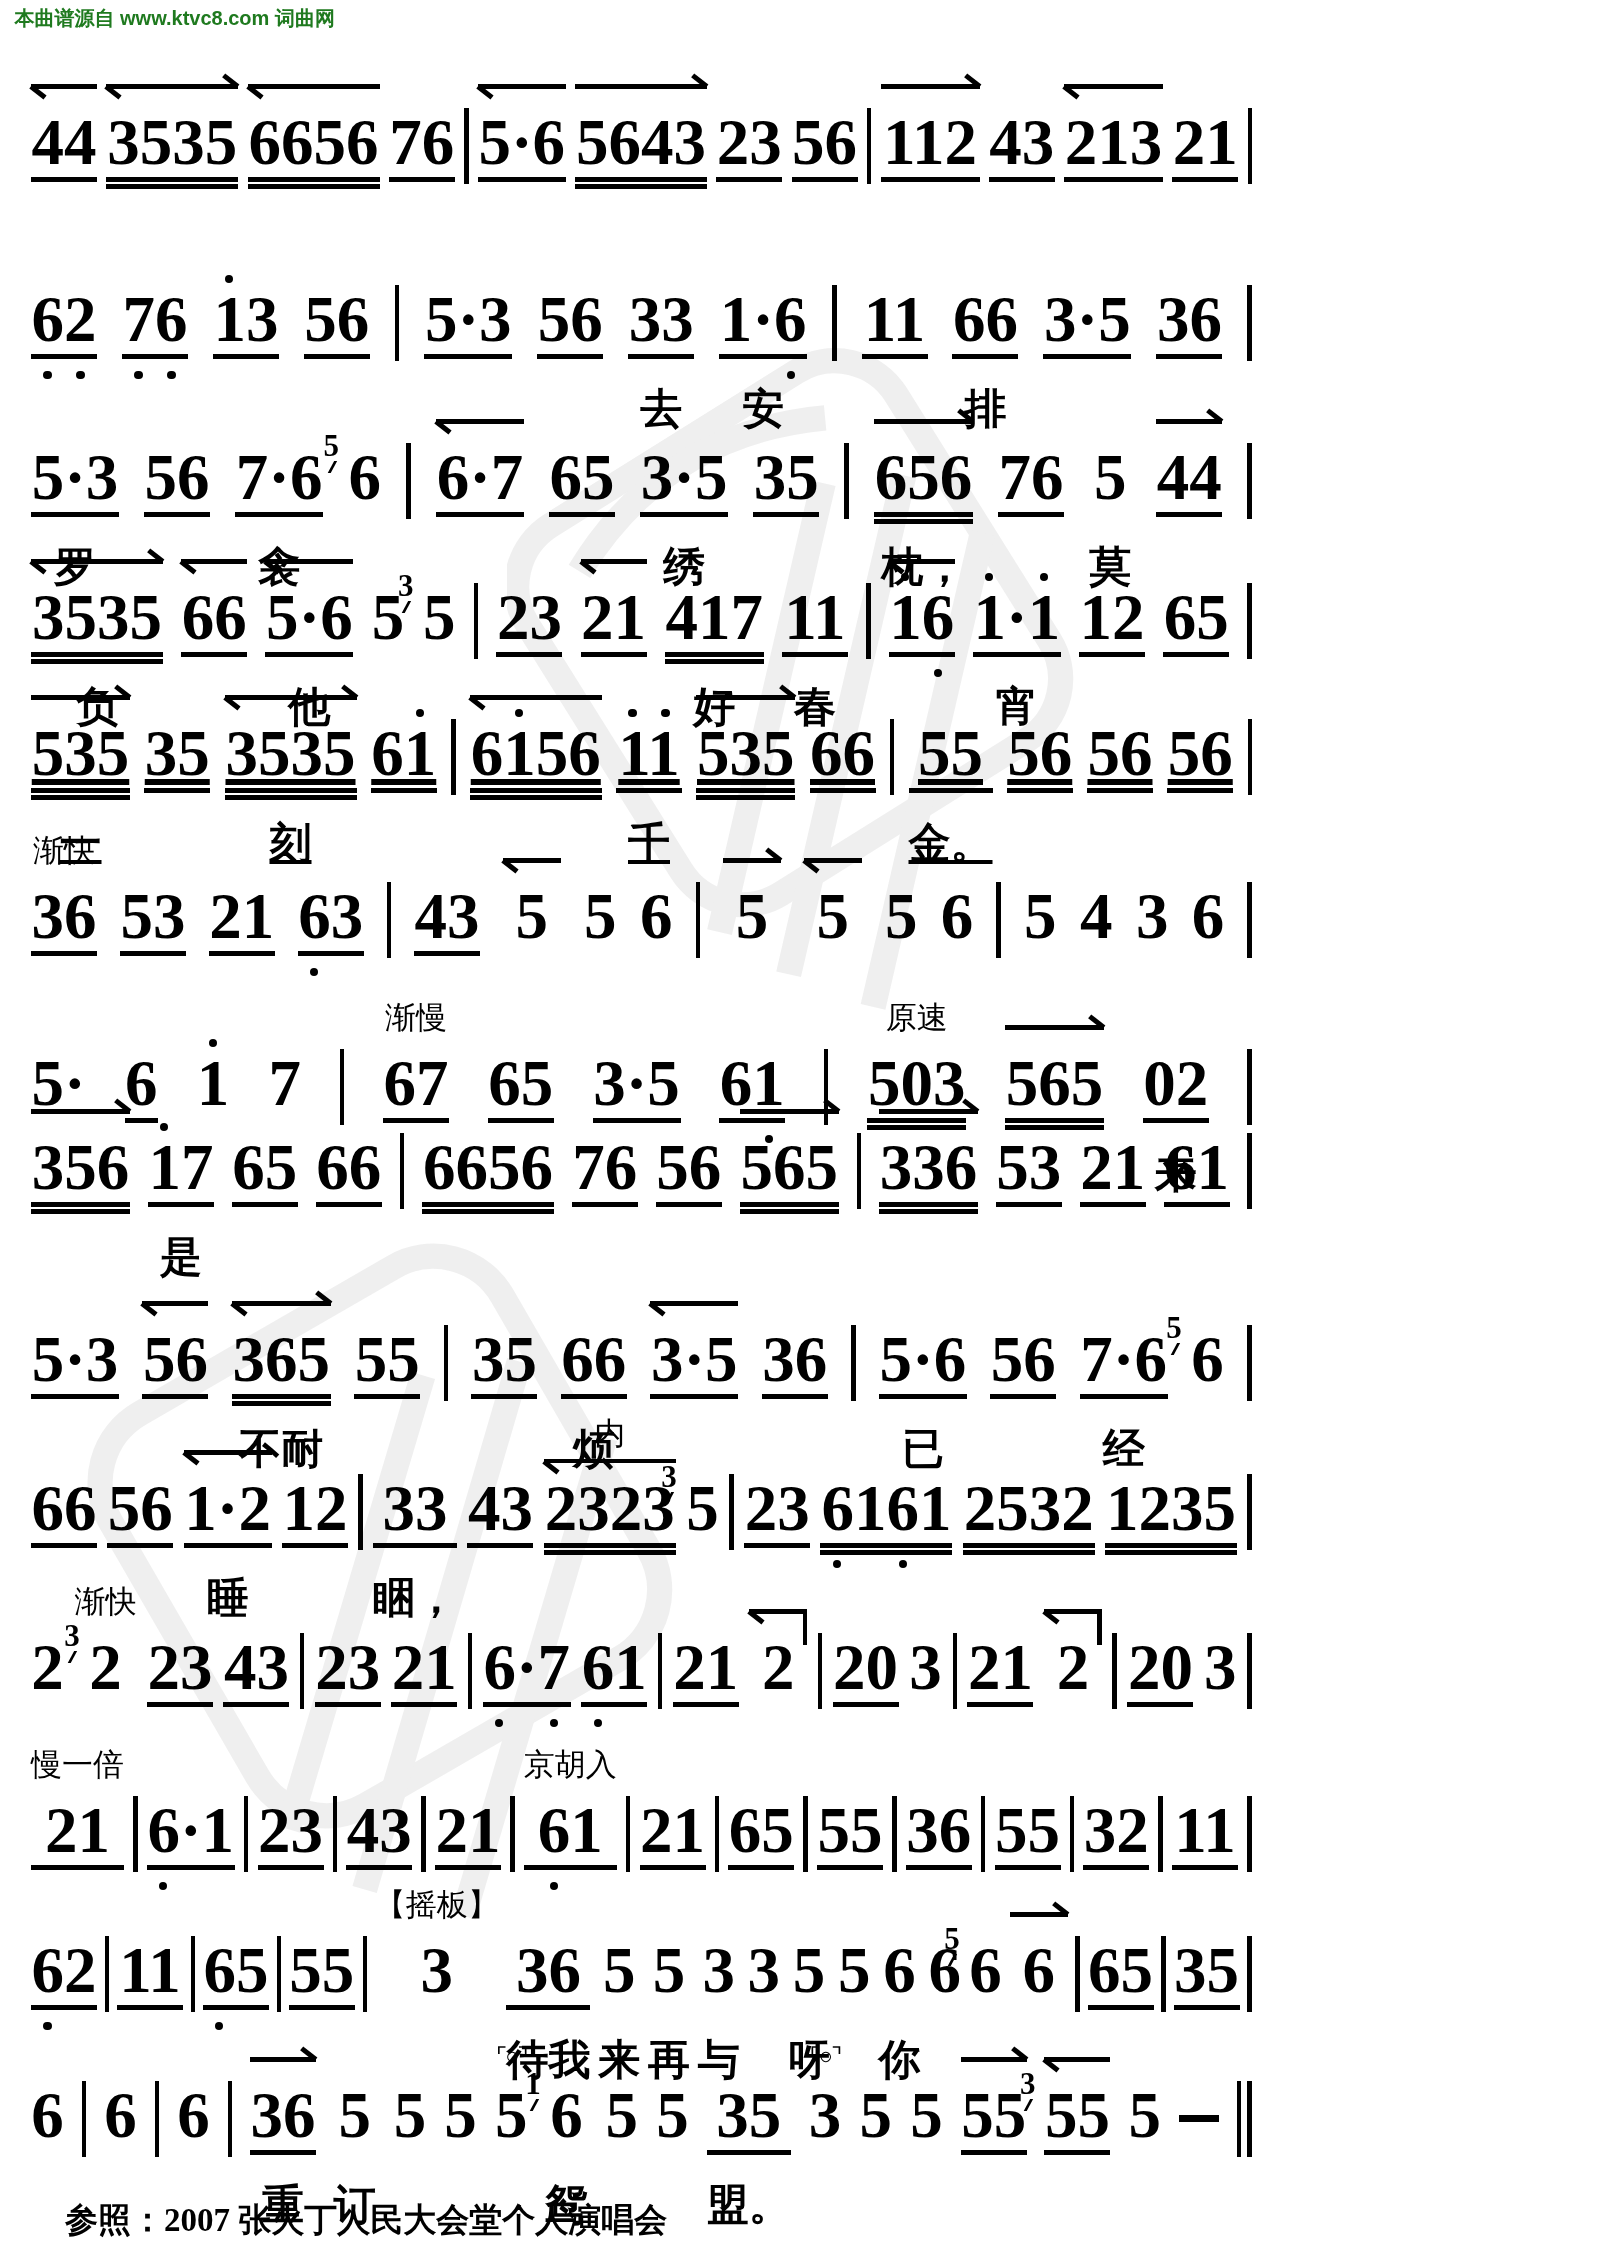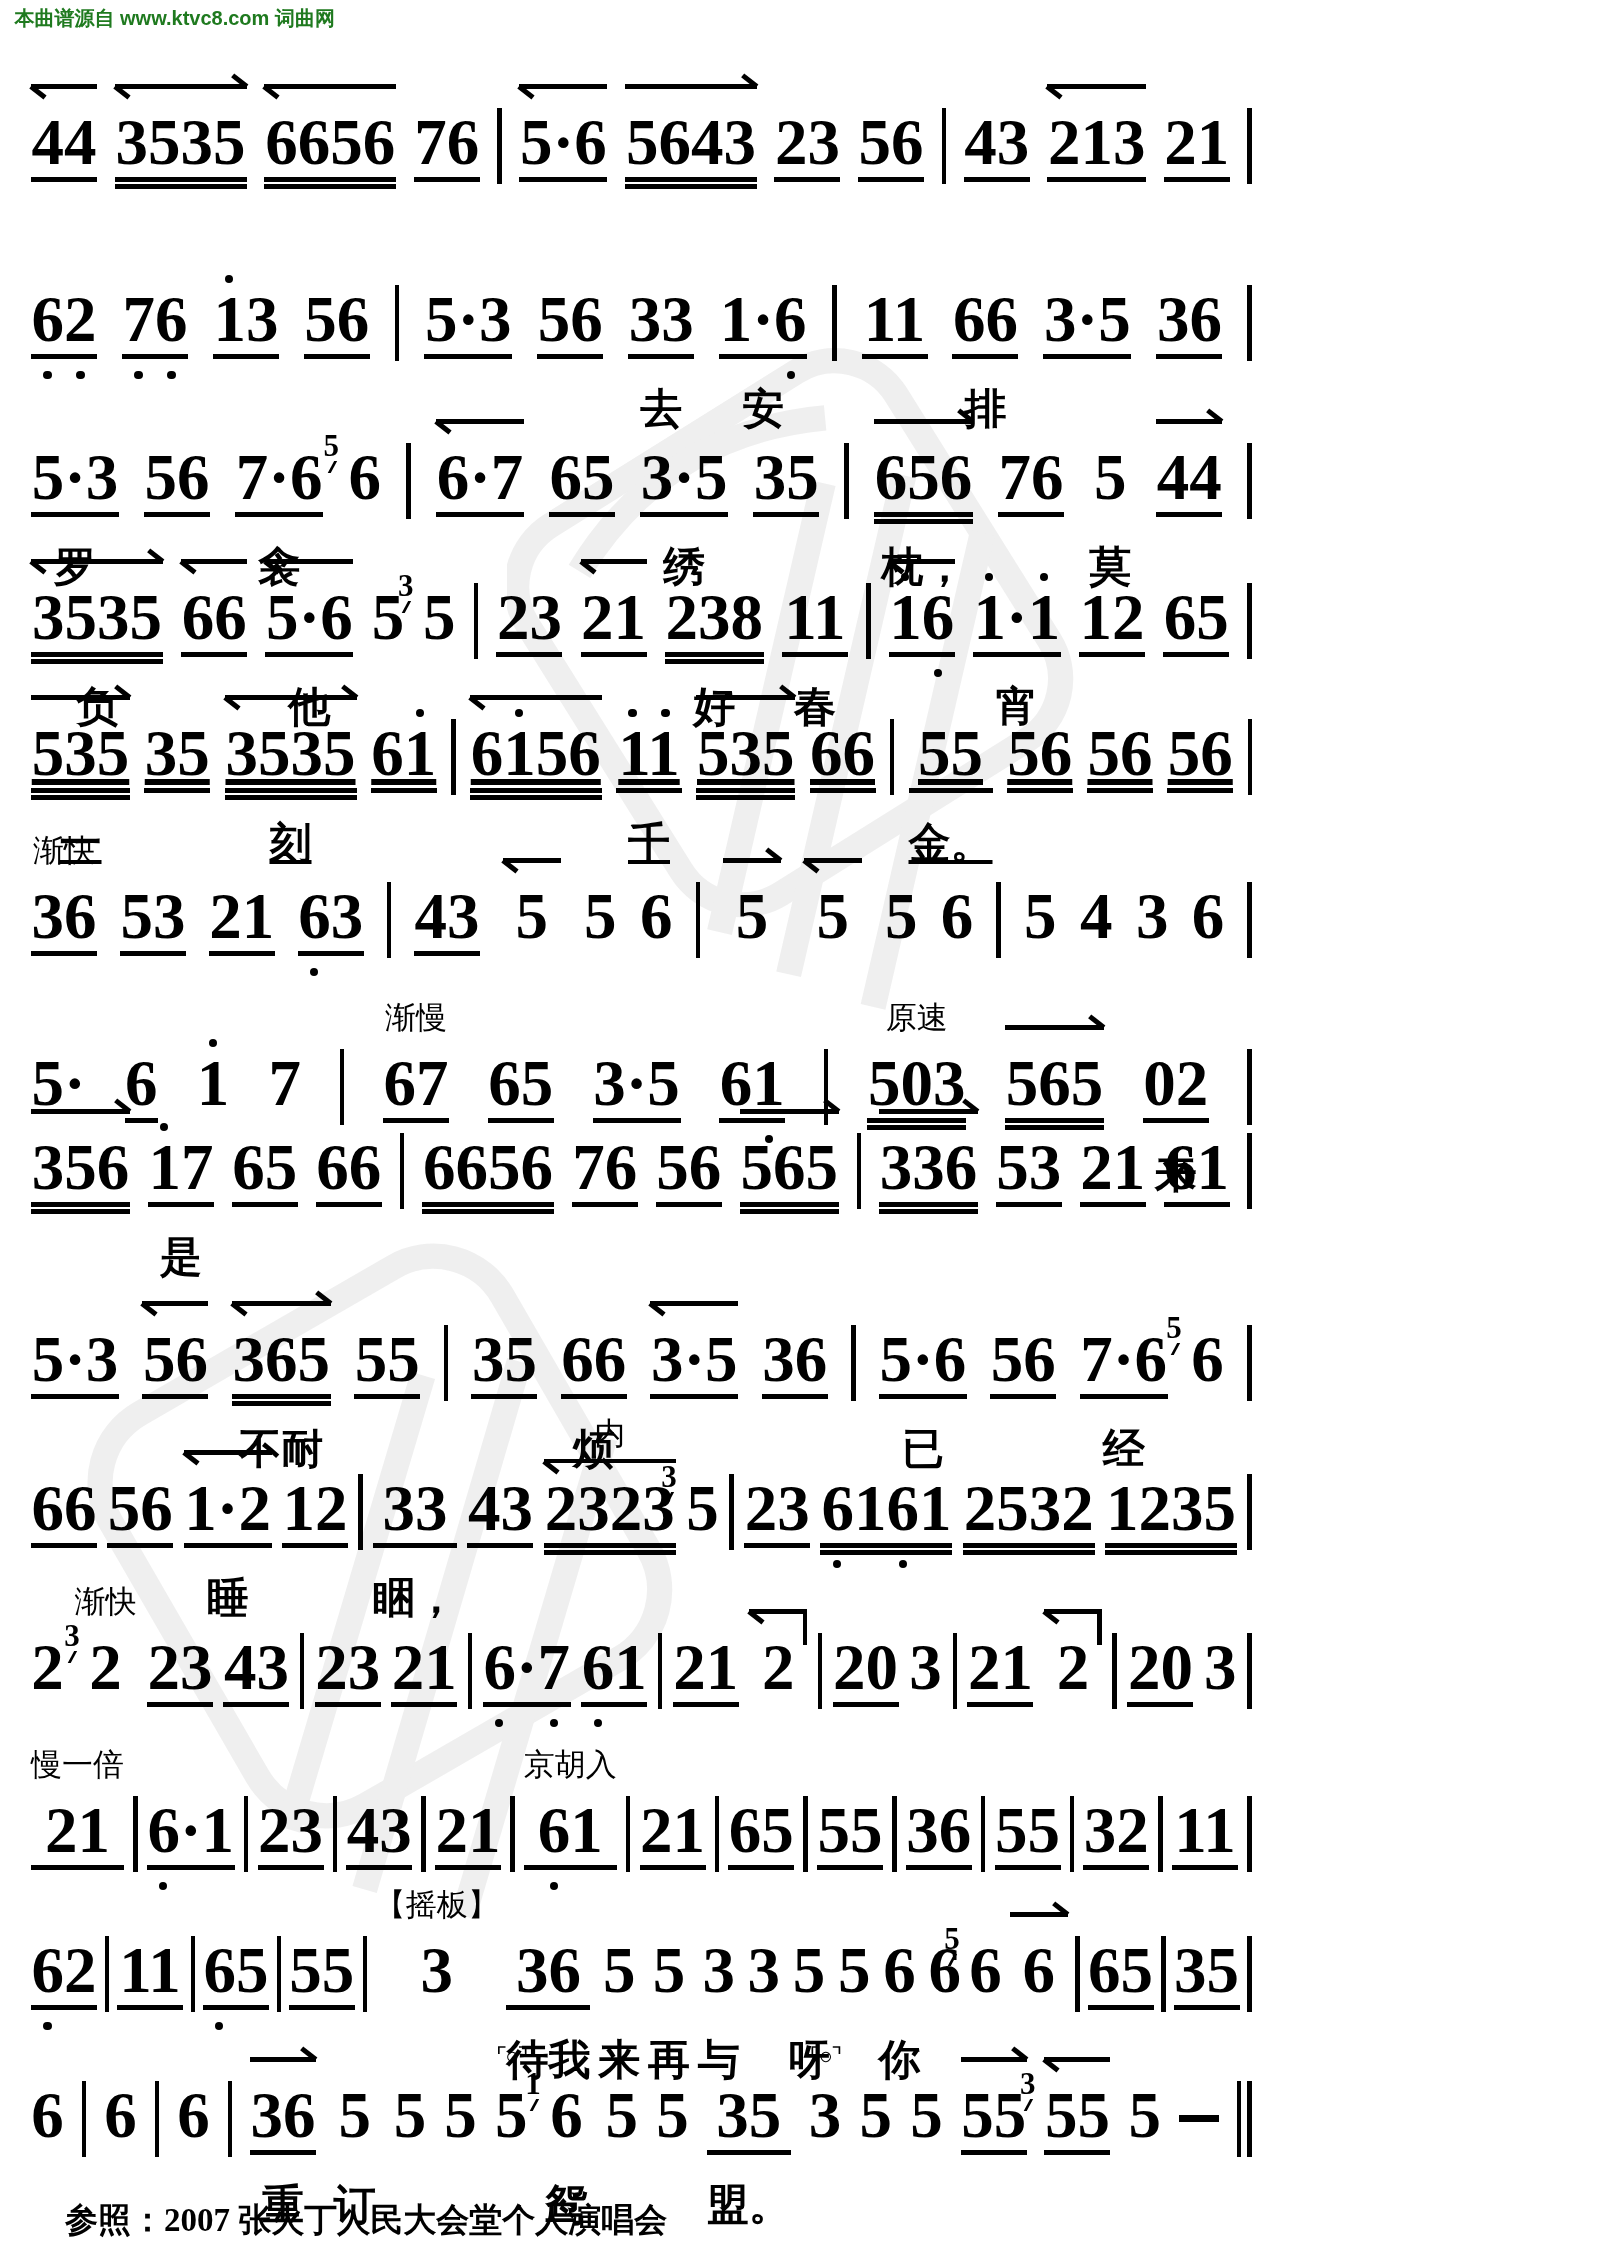--- a/index.html
+++ b/index.html
@@ -216,20 +216,42 @@
             <div class="ul"></div>
           </div>
           <div class="dots lo">
             <span class="slot"></span>
             <span class="slot"></span>
           </div>
           <div class="lyr"></div>
         </div>
         <div class="bar"></div>
         <div class="tok">
+          <div class="deco">
+            <div class="arrow r">
+              <div class="abar"></div>
+            </div>
+          </div>
+          <div class="dots hi">
+            <span class="slot"></span>
+            <span class="slot"></span>
+            <span class="slot"></span>
+          </div>
+          <div class="digits"><span>112</span></div>
+          <div class="uls">
+            <div class="ul"></div>
+          </div>
+          <div class="dots lo">
+            <span class="slot"></span>
+            <span class="slot"></span>
+            <span class="slot"></span>
+          </div>
+          <div class="lyr"></div>
+        </div>
+        <div class="tok">
           <div class="deco"></div>
           <div class="dots hi">
             <span class="slot"></span>
             <span class="slot"></span>
           </div>
           <div class="digits"><span>43</span></div>
           <div class="uls">
             <div class="ul"></div>
           </div>
           <div class="dots lo">
@@ -834,21 +856,21 @@
           </div>
           <div class="lyr"></div>
         </div>
         <div class="tok">
           <div class="deco"></div>
           <div class="dots hi">
             <span class="slot"></span>
             <span class="slot"></span>
             <span class="slot"></span>
           </div>
-          <div class="digits"><span>238</span></div>
+          <div class="digits"><span>417</span></div>
           <div class="uls">
             <div class="ul"></div>
             <div class="ul"></div>
           </div>
           <div class="dots lo">
             <span class="slot"></span>
             <span class="slot"></span>
             <span class="slot"></span>
           </div>
           <div class="lyr">好</div>

